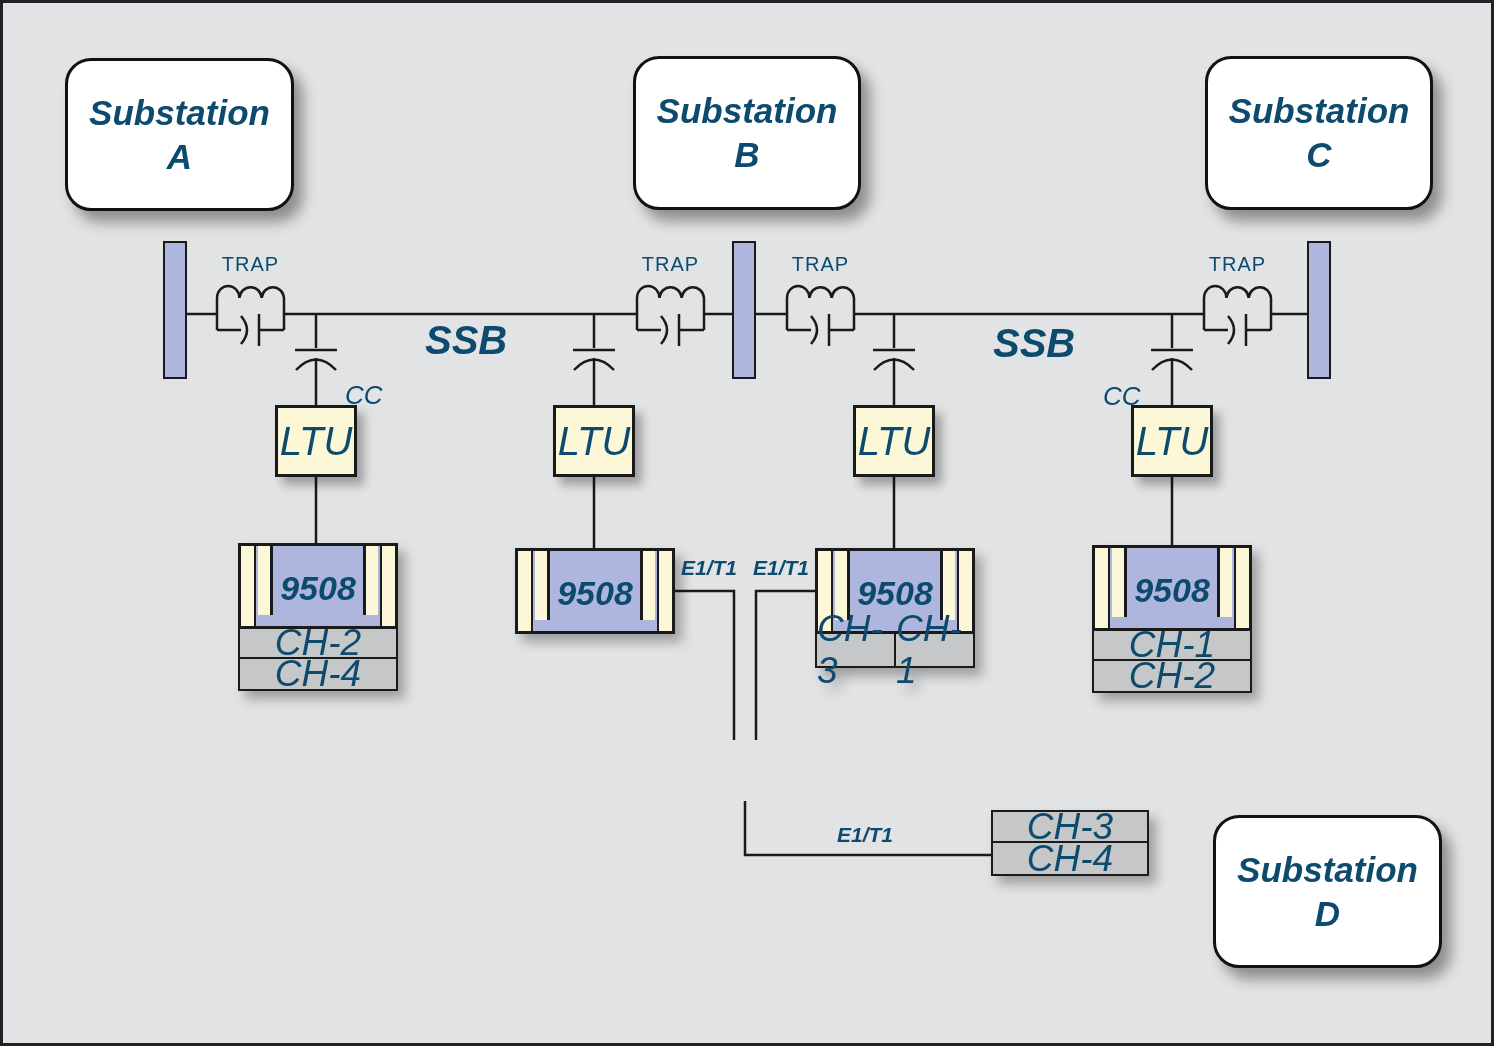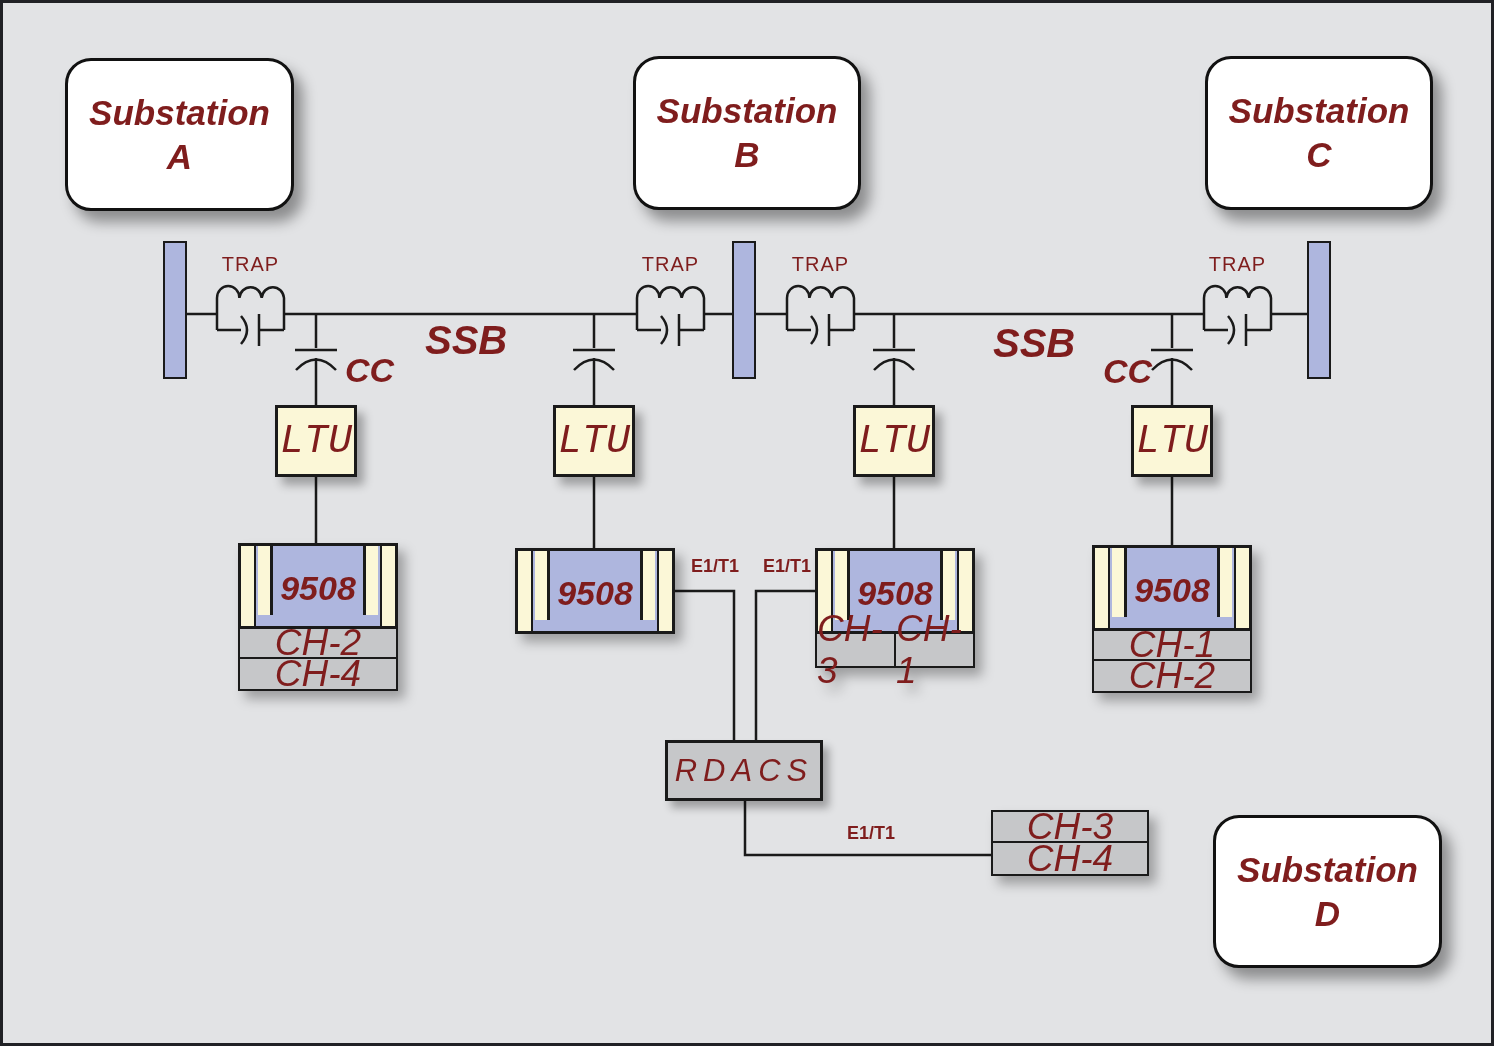--- a/index.html
+++ b/index.html
@@ -3,21 +3,21 @@
 <meta charset="utf-8">
 <style>
   html,body{margin:0;padding:0;background:#fff;}
   .canvas{
     position:relative;
     width:1494px;height:1046px;
     background:#e2e3e5;
     border:3px solid #202125;
     box-sizing:border-box;
     font-family:"Liberation Sans", sans-serif;
-    color:#7f1d1d;
+    color:#0c4a6e;
     overflow:hidden;
     padding-left:48px;
   }
   svg.wires{position:absolute;left:0;top:0;}
 
   
   .substation{
     position:absolute;
     background:#ffffff;
     border:3px solid #111;
@@ -29,30 +29,30 @@
 
   
   .busbar{
     position:absolute;width:24px;height:138px;
     background:#aeb6de;border:2px solid #1a1a1a;box-sizing:border-box;
   }
 
   
   .trap-label{position:absolute;width:67px;text-align:center;font-size:20px;letter-spacing:1px;}
   .ssb-label{position:absolute;font-size:40px;font-weight:bold;font-style:italic;}
-  .cc-label{position:absolute;font-size:34px;font-weight:bold;font-style:italic;}
-  .e1t1-label{position:absolute;width:60px;text-align:right;font-size:18px;font-weight:bold;}
+  .cc-label{position:absolute;font-size:26px;font-weight:normal;font-style:italic;margin-top:29px;}
+  .e1t1-label{position:absolute;width:60px;text-align:center;font-size:21px;font-weight:bold;font-style:italic;}
 
   
   .ltu{
     position:absolute;width:82px;height:72px;
     background:#fbf7d7;border:3px solid #1a1a1a;box-sizing:border-box;
     box-shadow:7px 8px 9px rgba(0,0,0,0.30);
     display:flex;align-items:center;justify-content:center;
-    font-style:italic;font-size:40px;font-family:Liberation Mono, monospace;
+    font-style:italic;font-size:40px;
   }
 
   
   .stack{position:absolute;filter:drop-shadow(7px 8px 6px rgba(0,0,0,0.30));}
   .module{
     position:relative;background:#aeb6de;border:3px solid #1a1a1a;box-sizing:border-box;
   }
   .module .card{position:absolute;top:0;background:#fbf7d7;box-sizing:border-box;}
   .module .c1{left:0;width:15px;height:100%;border-right:2px solid #1a1a1a;}
   .module .c2{left:17px;width:15px;height:calc(100% - 11px);border-right:3px solid #1a1a1a;}
@@ -228,20 +228,19 @@
       <div class="mlabel">9508</div>
     </div>
     <div class="chrow" style="height:33px;">CH-1</div>
     <div class="chrow" style="height:34px;">CH-2</div>
   </div>
 
   <div class="e1t1-label" style="left:676px;top:553px;">E1/T1</div>
   <div class="e1t1-label" style="left:748px;top:553px;">E1/T1</div>
   <div class="e1t1-label" style="left:832px;top:820px;">E1/T1</div>
 
-  <div class="rdacs">RDACS</div>
 
   <div class="stack" style="left:988px;top:809px;width:158px;">
     <div class="chrow" style="height:34px;">CH-3</div>
     <div class="chrow" style="height:35px;">CH-4</div>
   </div>
 
 </div>
 
 </body></html>

